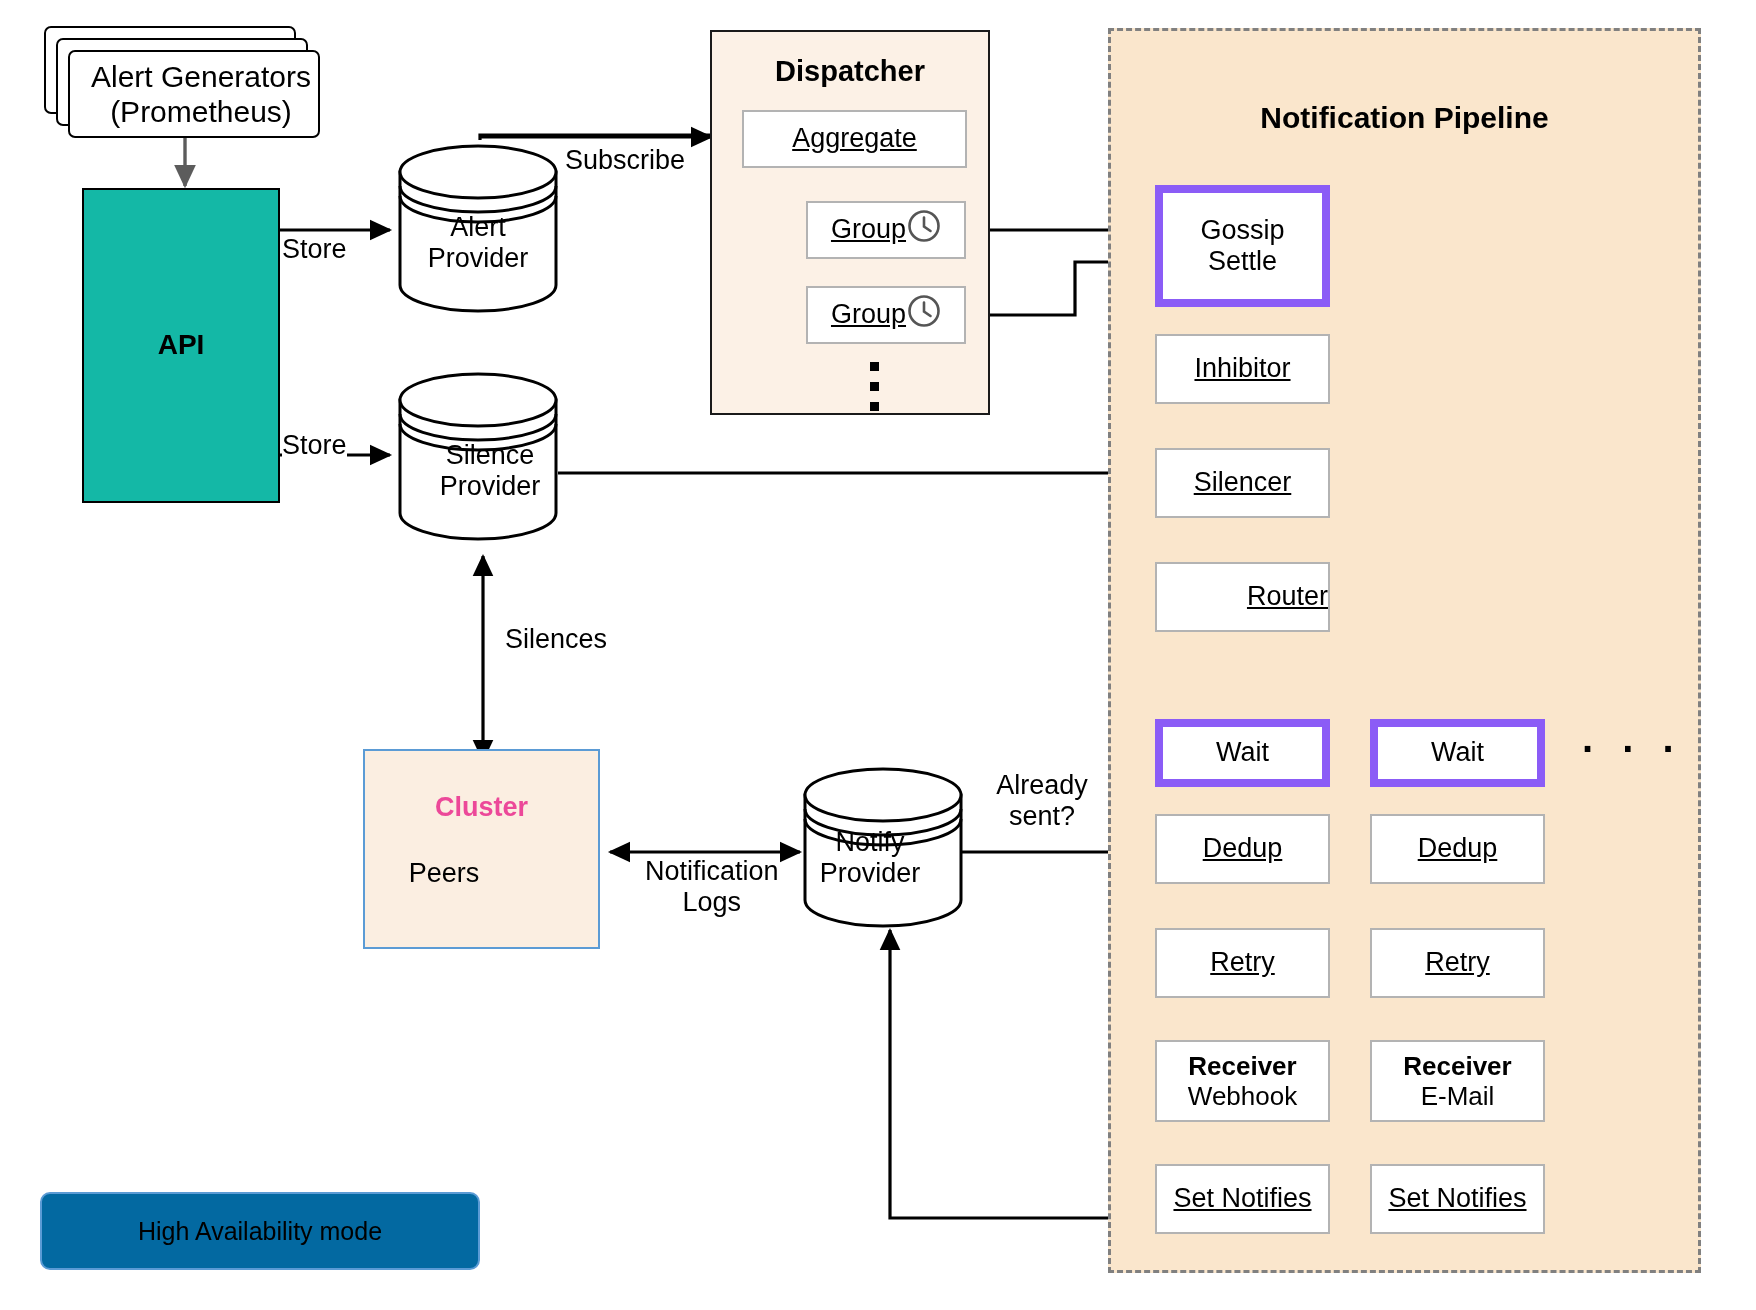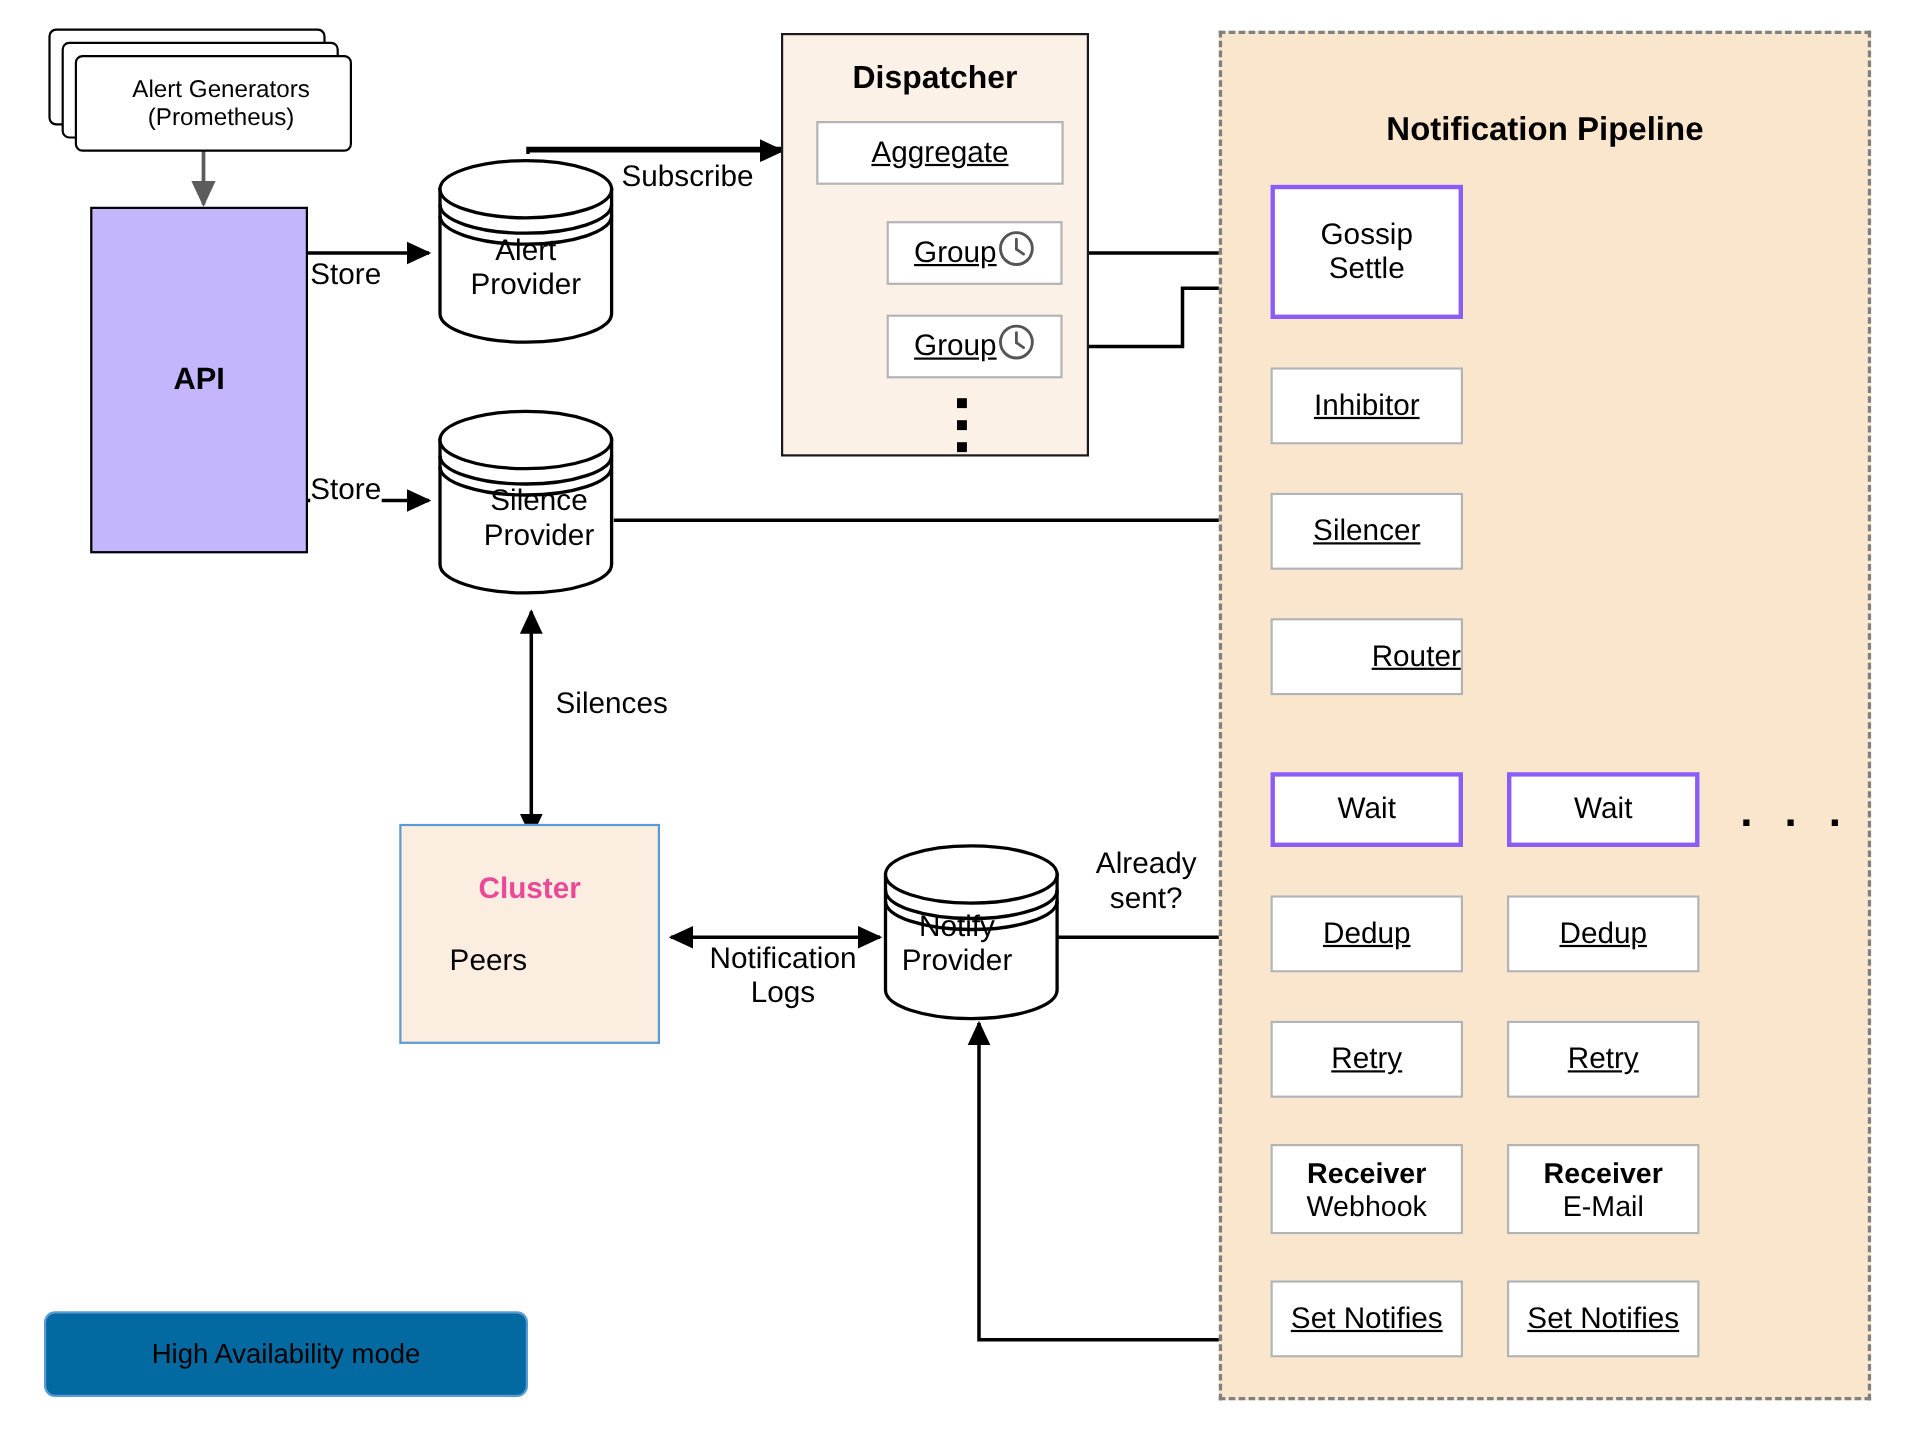--- a/index.html
+++ b/index.html
@@ -51,22 +51,23 @@
   }
   
   .pbox {
     background: #ffffff;
     border: 2px solid #b3b3b3;
     font-size: 27px;
     text-decoration: underline;
   }
   .pbox-blue {
     background: #ffffff;
-    border: 4px solid #8b5cf6;
+    border: 8px solid #8b5cf6;
     font-size: 27px;
+    margin-top: 17px;
   }
   .pbox-strong {
     background: #ffffff;
     border: 2px solid #b3b3b3;
     font-size: 26px;
   }
   .pbox-strong .l1 { font-weight: bold; }
   .pbox-strong .l2 { font-weight: normal; }
   
   .card {
@@ -74,29 +75,29 @@
     box-sizing: border-box;
     background: #ffffff;
     border: 2.5px solid #000000;
     border-radius: 7px;
   }
   .card-front {
     display: flex;
     flex-direction: column;
     align-items: center;
     justify-content: center;
-    font-size: 22px;
+    font-size: 30px;
     line-height: 1.18;
     color: #000;
     text-align: center;
     padding-left: 14px;
   }
   
   .api-box {
-    background: #c4b5fd;
+    background: #14b8a6;
     border: 2.5px solid #000000;
     font-size: 28px;
     font-weight: bold;
   }
   
   .cluster-box {
     background: #fbeee1;
     border: 2.5px solid #5b9bd5;
   }
   .cluster-title {

